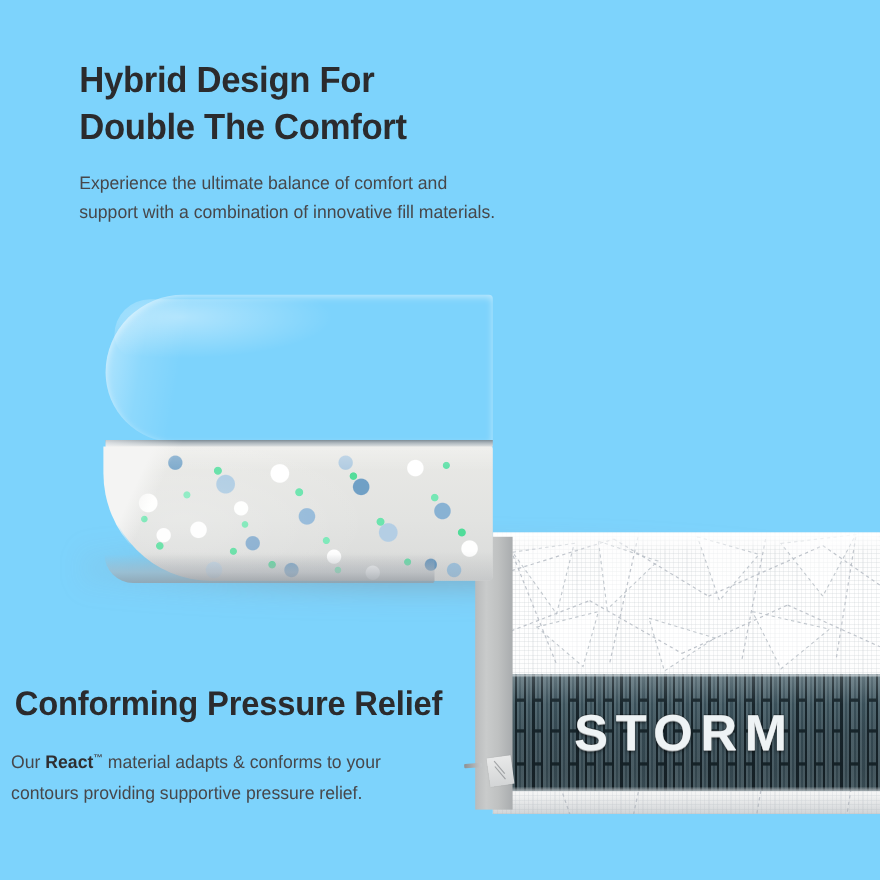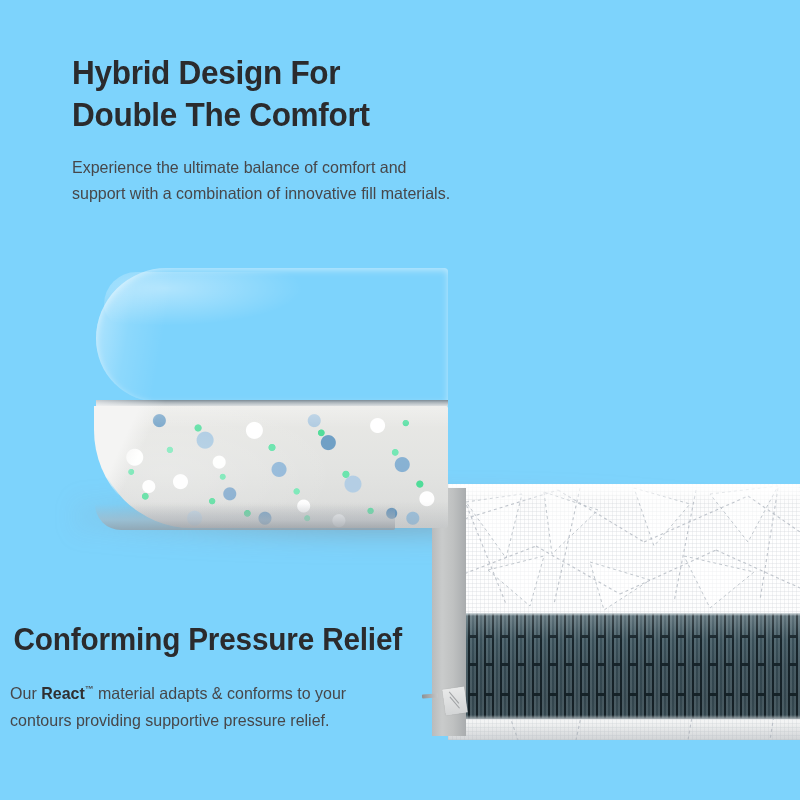--- a/index.html
+++ b/index.html
@@ -313,20 +313,21 @@
     </div>
 
     <div class="band">
       <div class="ribs"></div>
       <div class="stitch s1"></div>
       <div class="stitch s2"></div>
       <div class="stitch s3"></div>
       <div class="rim-t"></div>
       <div class="rim-b"></div>
       <div class="gloss"></div>
+      <div class="wordmark">STORM</div>
     </div>
 
     <div class="cut-edge"></div>
     <div class="tag-sm"></div>
     <div class="tag">
       <span class="ln"></span>
       <span class="ln"></span>
     </div>
 
     <div class="cut">

